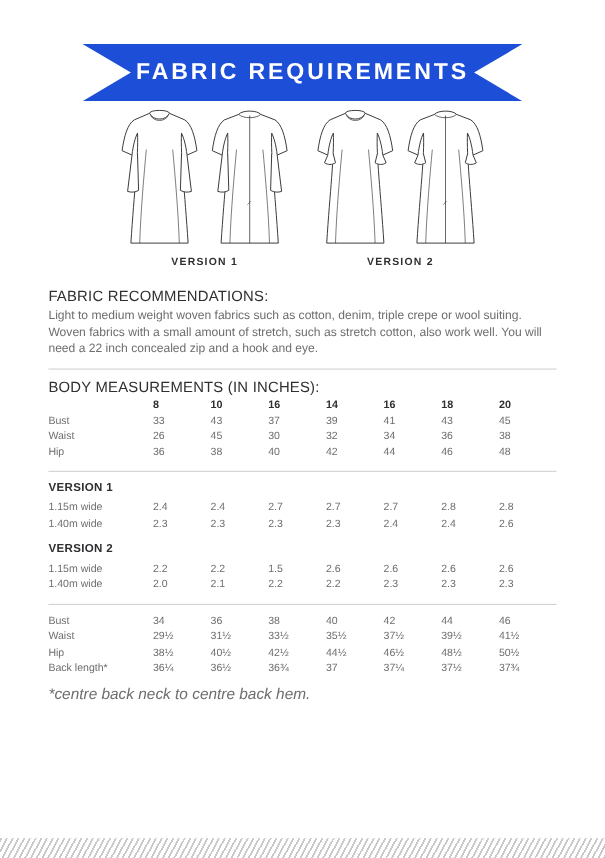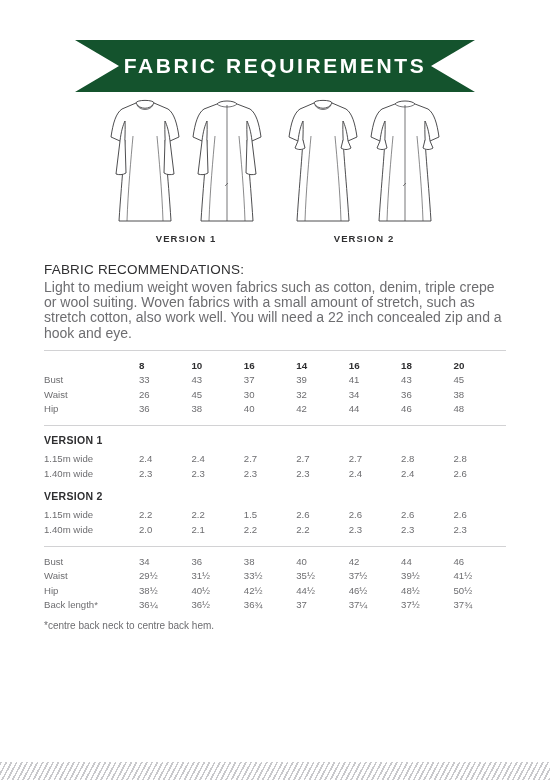--- a/index.html
+++ b/index.html
@@ -25,21 +25,21 @@
   .banner-wrap {
     position: absolute;
     top: 40px;
     left: 75px;
     width: 400px;
     height: 52px;
   }
   .banner {
     width: 100%;
     height: 100%;
-    background: #14532d;
+    background: #1d4ed8;
     -webkit-clip-path: polygon(0 0, 100% 0, 100% 100%, 0 100%, 7% 50%);
     clip-path: polygon(0% 0%, 100% 0%, 89% 50%, 100% 100%, 0% 100%, 11% 50%);
     display: flex;
     align-items: center;
     justify-content: center;
   }
   .banner-title {
     color: #ffffff;
     font-size: 21px;
     font-weight: bold;
@@ -87,28 +87,29 @@
     color: #2f2f31;
     margin-bottom: 3px;
   }
   .sub-title {
     font-size: 10.5px;
     font-weight: bold;
     letter-spacing: 0.3px;
     color: #2f2f31;
   }
   .body-text {
-    font-size: 14px;
+    font-size: 11px;
     line-height: 15.2px;
     color: #6d6d70;
   }
   .footnote {
-    font-size: 10px;
+    font-size: 14px;
     color: #6d6d70;
     margin-top: 7px;
+    font-style: italic;
   }
   hr.rule {
     border: none;
     border-top: 1px solid #d2d2d4;
     margin: 9px 0 8px 0;
   }
 
   
   table.dt {
     width: 100%;
@@ -224,20 +225,21 @@
   <div class="content">
 
     <div>
       <div class="sec-title">FABRIC RECOMMENDATIONS:</div>
       <div class="body-text">Light to medium weight woven fabrics such as cotton, denim, triple crepe or wool suiting. Woven fabrics with a small amount of stretch, such as stretch cotton, also work well. You will need a 22 inch concealed zip and a hook and eye.</div>
     </div>
 
     <hr class="rule">
 
     <div>
+      <div class="sec-title">BODY MEASUREMENTS (IN INCHES):</div>
       <table class="dt">
         <colgroup>
             <col class="lab">
             <col>
             <col>
             <col>
             <col>
             <col>
             <col>
             <col>

